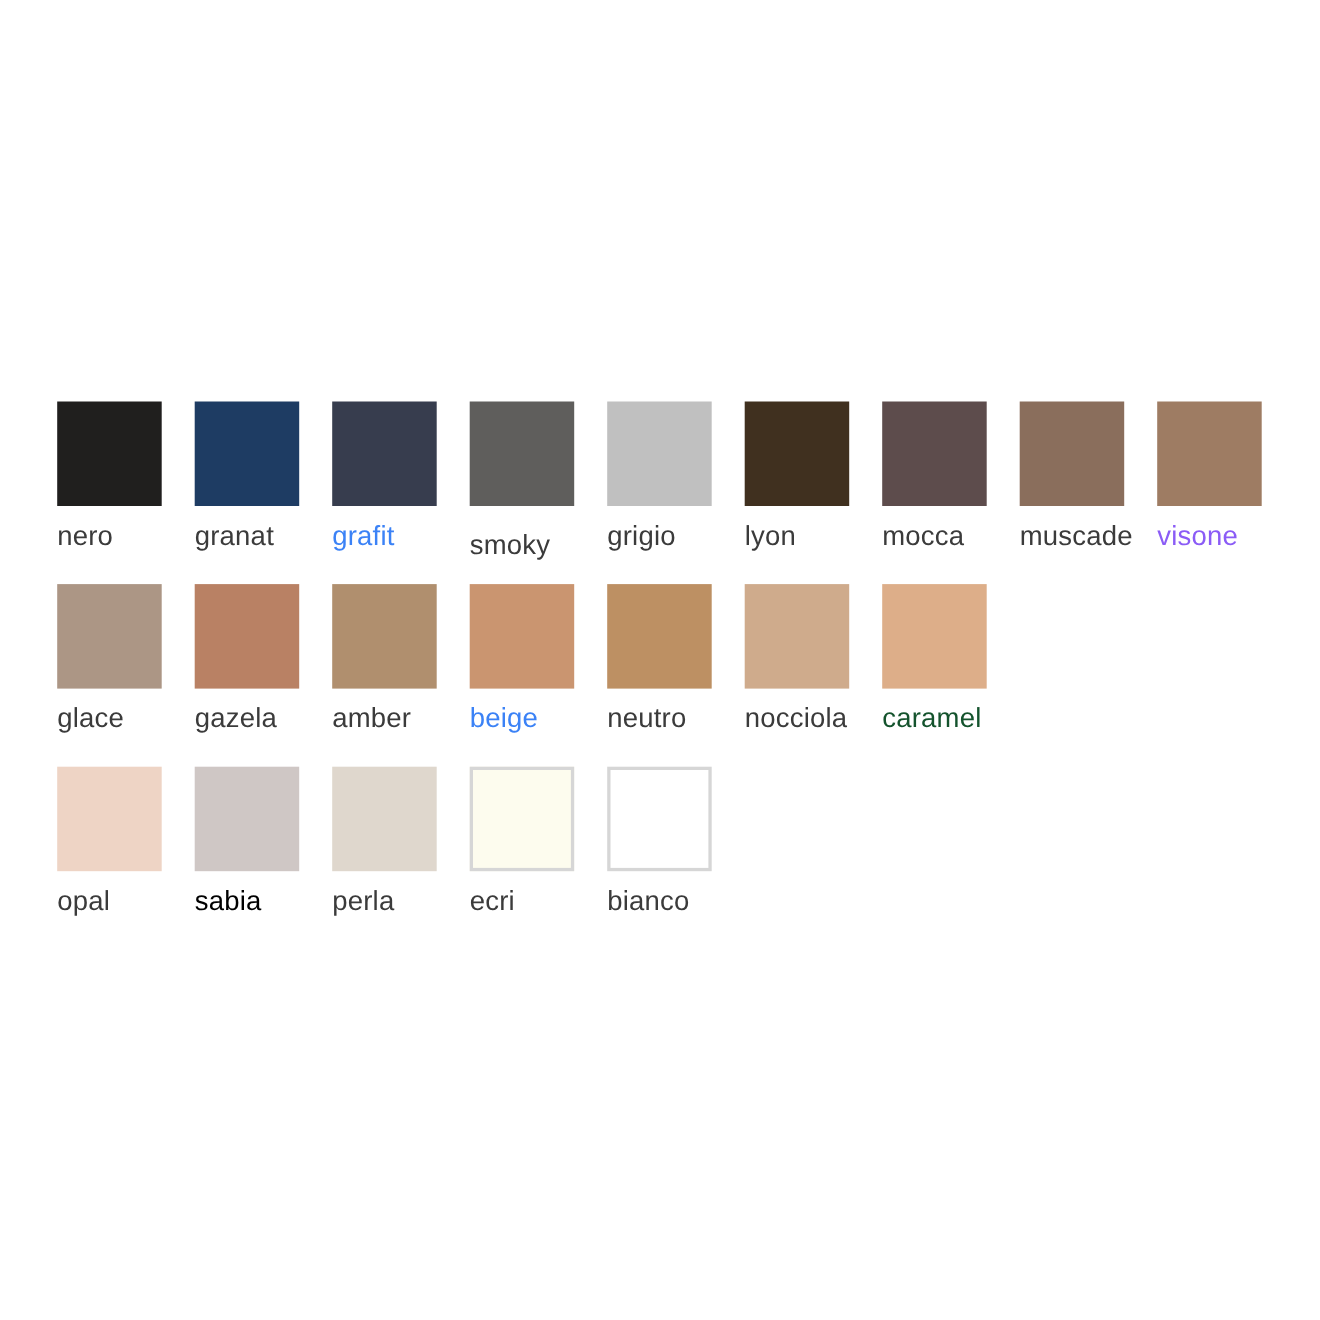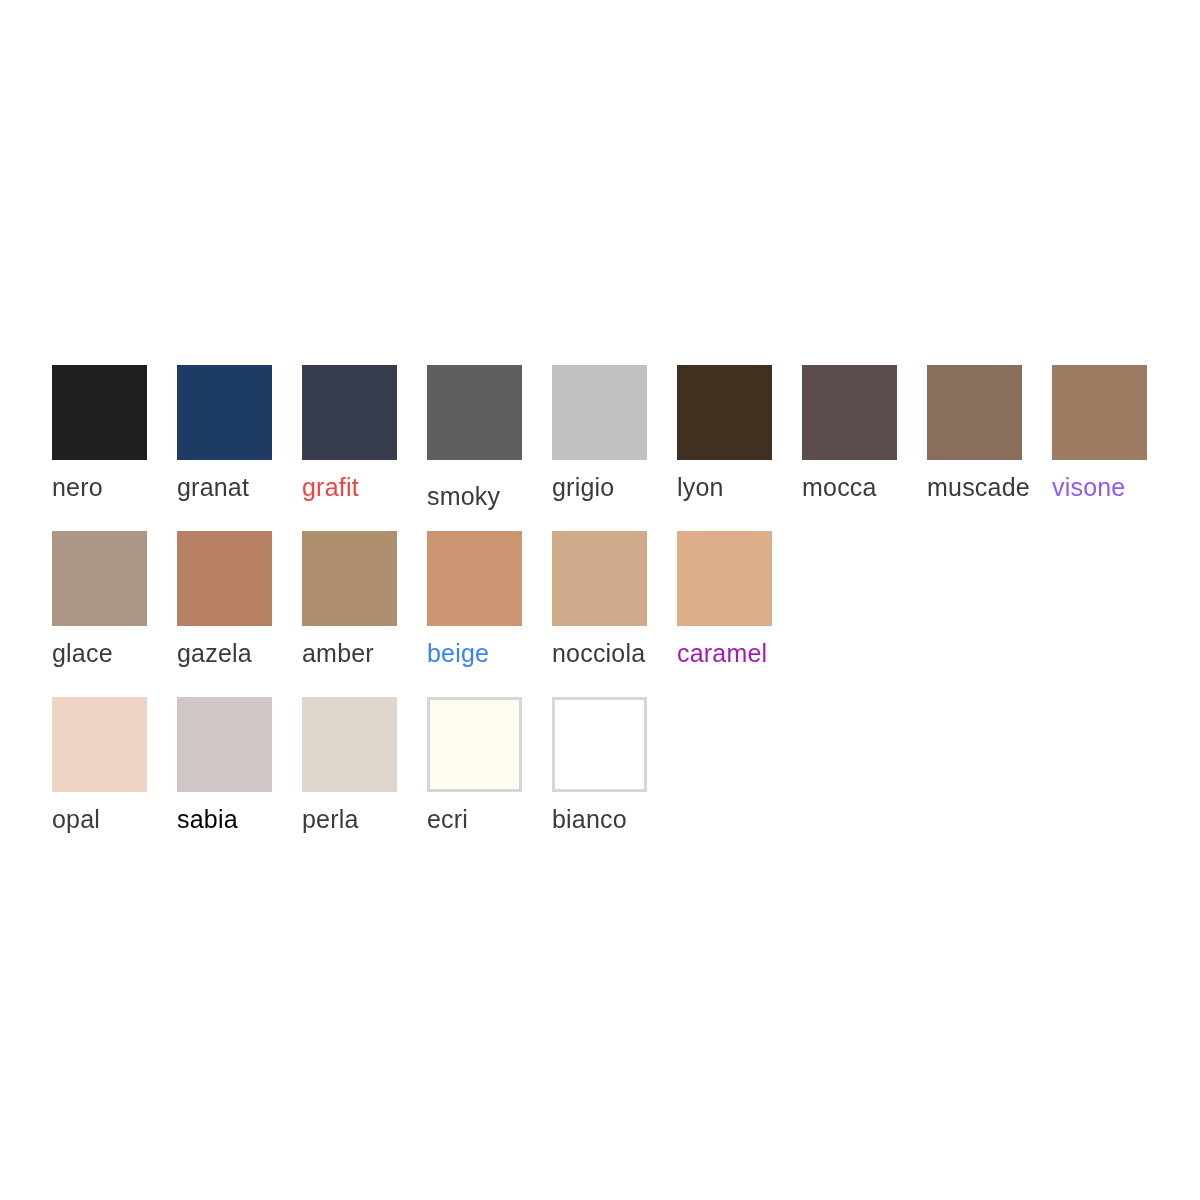--- a/index.html
+++ b/index.html
@@ -85,21 +85,21 @@
         <div class="swatch-cell">
           <div class="swatch-chip" style="background: rgb(32, 31, 30);"></div>
           <div class="swatch-label" style="color: rgb(59, 59, 59);">nero</div>
         </div>
         <div class="swatch-cell">
           <div class="swatch-chip" style="background: rgb(30, 60, 99);"></div>
           <div class="swatch-label" style="color: rgb(59, 59, 59);">granat</div>
         </div>
         <div class="swatch-cell">
           <div class="swatch-chip" style="background: rgb(55, 61, 78);"></div>
-          <div class="swatch-label" style="color: #ef4444;">grafit</div>
+          <div class="swatch-label" style="color: #3b82f6;">grafit</div>
         </div>
         <div class="swatch-cell">
           <div class="swatch-chip" style="background: rgb(95, 94, 92);"></div>
           <div class="swatch-label" style="color: rgb(59, 59, 59); margin-top: 21px;">smoky</div>
         </div>
         <div class="swatch-cell">
           <div class="swatch-chip" style="background: rgb(192, 192, 192);"></div>
           <div class="swatch-label" style="color: rgb(59, 59, 59);">grigio</div>
         </div>
         <div class="swatch-cell">
@@ -130,26 +130,30 @@
         </div>
         <div class="swatch-cell">
           <div class="swatch-chip" style="background: rgb(176, 143, 110);"></div>
           <div class="swatch-label" style="color: rgb(59, 59, 59);">amber</div>
         </div>
         <div class="swatch-cell">
           <div class="swatch-chip" style="background: rgb(202, 149, 112);"></div>
           <div class="swatch-label" style="color: #3b82f6;">beige</div>
         </div>
         <div class="swatch-cell">
+          <div class="swatch-chip" style="background: rgb(189, 144, 99);"></div>
+          <div class="swatch-label" style="color: rgb(59, 59, 59);">neutro</div>
+        </div>
+        <div class="swatch-cell">
           <div class="swatch-chip" style="background: rgb(207, 171, 140);"></div>
           <div class="swatch-label" style="color: rgb(59, 59, 59);">nocciola</div>
         </div>
         <div class="swatch-cell">
           <div class="swatch-chip" style="background: rgb(221, 174, 137);"></div>
-          <div class="swatch-label" style="color: #a21caf;">caramel</div>
+          <div class="swatch-label" style="color: #14532d;">caramel</div>
         </div>
       </div>
       <div class="swatch-row">
         <div class="swatch-cell">
           <div class="swatch-chip" style="background: rgb(238, 212, 197);"></div>
           <div class="swatch-label" style="color: rgb(59, 59, 59);">opal</div>
         </div>
         <div class="swatch-cell">
           <div class="swatch-chip" style="background: rgb(207, 199, 197);"></div>
           <div class="swatch-label" style="color: #000000;">sabia</div>

